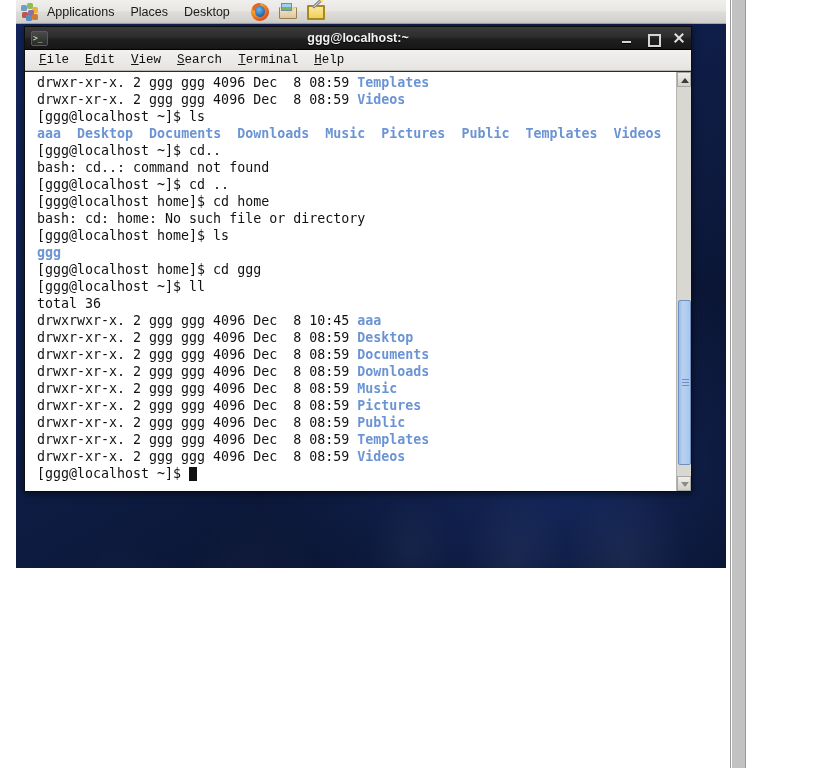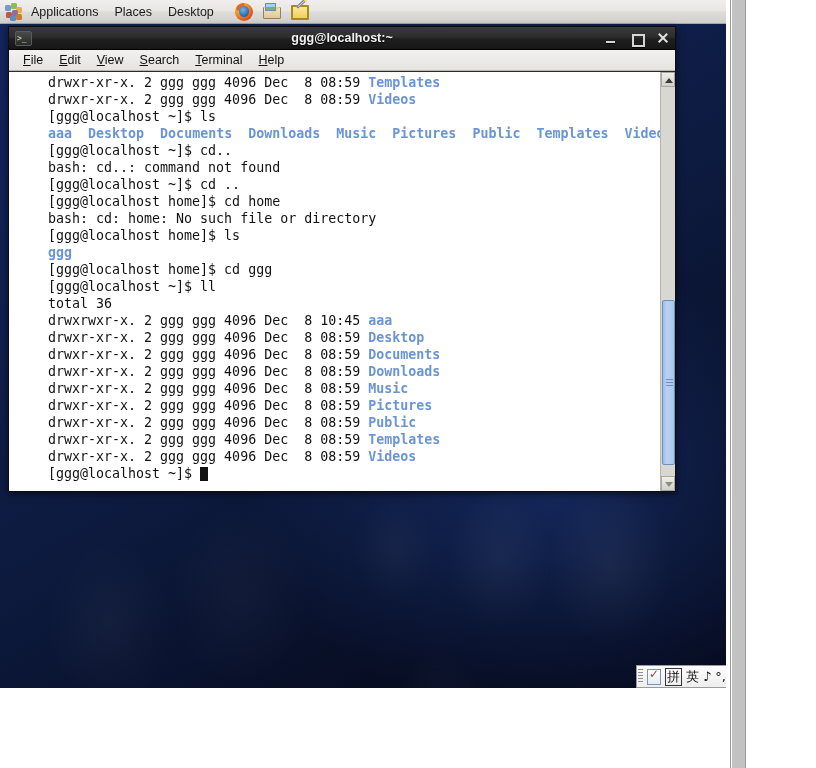--- a/index.html
+++ b/index.html
@@ -7,23 +7,23 @@
   html, body {
     width: 816px;
     height: 768px;
     overflow: hidden;
     background: #ffffff;
     font-family: "Liberation Sans", sans-serif;
   }
 
   #screen {
     position: absolute;
-    left: 0; top: 0;
+    left: 16px; top: 0;
     width: 726px;
-    height: 688px;
+    height: 568px;
     overflow: hidden;
   }
 
   
   #desktop {
     position: absolute;
     left: 0; top: 24px;
     width: 726px;
     height: 720px;
     background:
@@ -181,43 +181,42 @@
   }
   .tbtn.close:before { transform: rotate(45deg); }
   .tbtn.close:after  { transform: rotate(-45deg); }
 
   #menubar {
     height: 21px;
     background: linear-gradient(to bottom,#f2f1ef,#e6e4e1);
     border-bottom: 1px solid #b9b7b3;
     display: flex; align-items: center;
     padding-left: 6px;
-    font-size: 12.5px; color: #0f0f0f;
+    font-size: 12.5px; color: #0f0f0f; font-family: Liberation Mono, monospace;
   }
   .menu-item { padding: 2px 8px; cursor: default; white-space: nowrap; }
   .menu-item u { text-decoration: underline; }
 
   #term-body {
     position: absolute;
     left: 0; top: 45px;
     width: 666px; height: 419px;
     background: #ffffff;
     display: flex;
   }
   #term-text {
     flex: 1 1 auto;
-    padding: 2px 0 0 3px;
+    padding: 2px 0 0 12px;
     font-family: "DejaVu Sans Mono", "Liberation Mono", monospace;
     font-size: 13.3px;
     line-height: 17.0px;
     color: #111111;
     white-space: pre;
     overflow: hidden;
     letter-spacing: 0px;
-    margin-left: 36px;
   }
   .dir { color: #6b94d4; font-weight: bold; }
   .cursor {
     display:inline-block; width:8px; height:14px;
     background:#111; vertical-align:-3px;
   }
 
   
   #term-scroll {
     width: 15px; flex: 0 0 auto;

